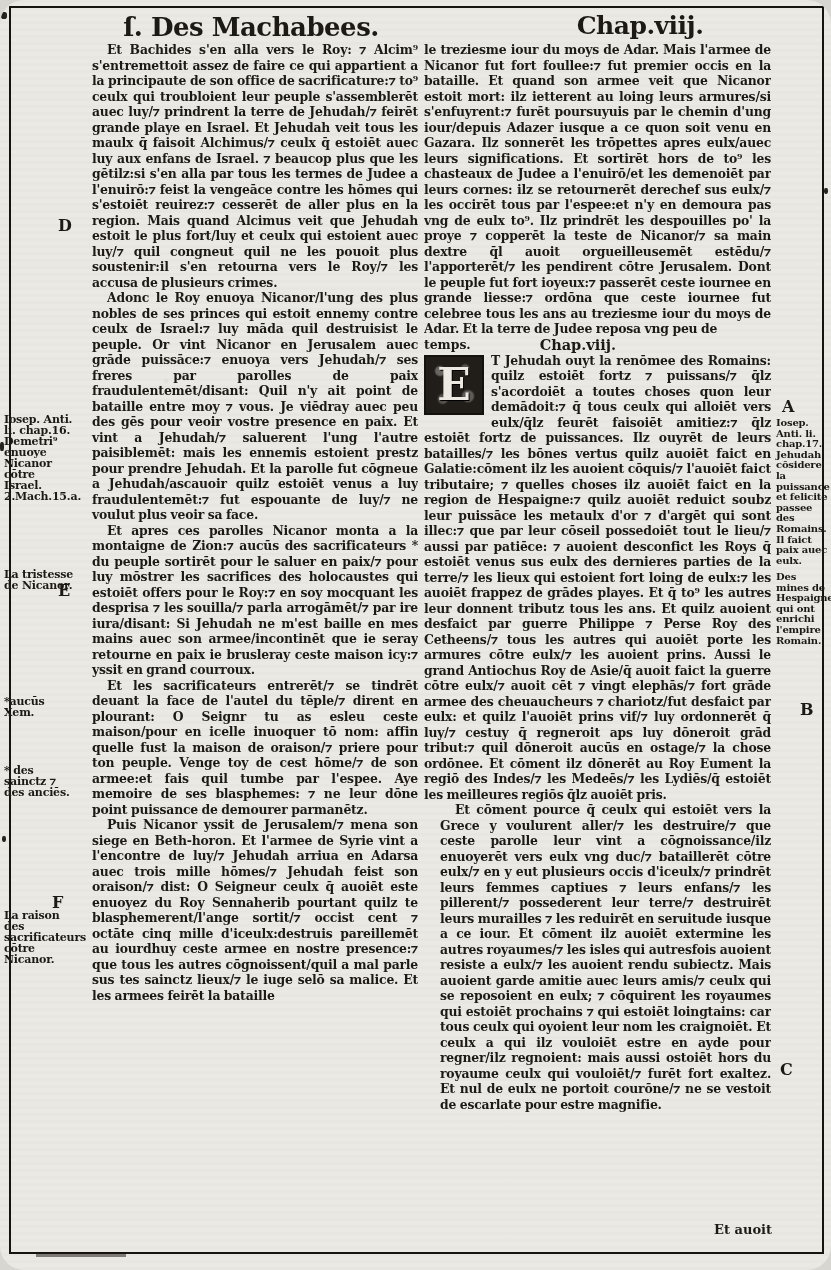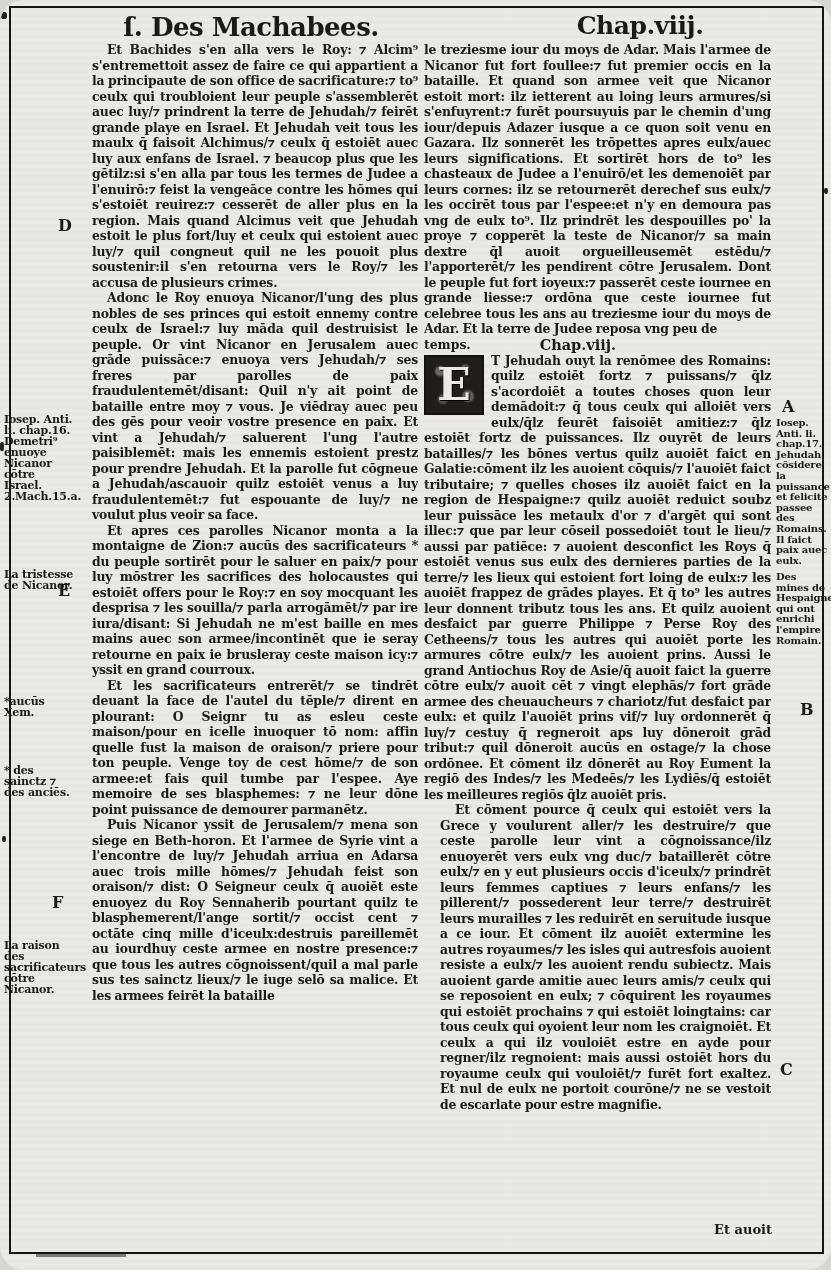--- a/index.html
+++ b/index.html
@@ -85,21 +85,21 @@
 
   <div class="catchword">Et auoit</div>
 
   <div class="mletter" style="left:58px;top:216px;">D</div>
   <div class="mnote left" style="top:414px;">Iosep. Anti. li. chap.16. Demetri⁹ enuoye Nicanor cōtre Israel. 2.Mach.15.a.</div>
   <div class="mnote left" style="top:545px;margin-top:24px;">La tristesse de Nicanor.</div>
   <div class="mletter" style="left:58px;top:581px;">E</div>
   <div class="mnote left" style="top:696px;">*aucūs Xem.</div>
   <div class="mnote left" style="top:738px;margin-top:27px;">* des sainctz ⁊ des anciēs.</div>
   <div class="mletter" style="left:52px;top:893px;">F</div>
-  <div class="mnote left" style="top:940px;">La raison des sacrificateurs cōtre Nicanor.</div>
+  <div class="mnote left" style="top:910px;">La raison des sacrificateurs cōtre Nicanor.</div>
 
   <div class="mletter" style="left:782px;top:397px;">A</div>
   <div class="mnote right" style="top:418px;">Iosep. Anti. li. chap.17. Jehudah cōsidere la puissance et felicite passee des Romains. Il faict paix auec eulx.</div>
   <div class="mnote right" style="top:572px;">Des mines de Hespaigne qui ont enrichi l'empire Romain.</div>
   <div class="mletter" style="left:800px;top:700px;">B</div>
   <div class="mletter" style="left:780px;top:1060px;">C</div>
 
   <div class="speck" style="left:1px;top:12px;width:6px;height:7px;"></div>
   <div class="speck" style="left:0;top:442px;width:4px;height:9px;"></div>
   <div class="speck" style="left:2px;top:836px;width:4px;height:6px;"></div>

